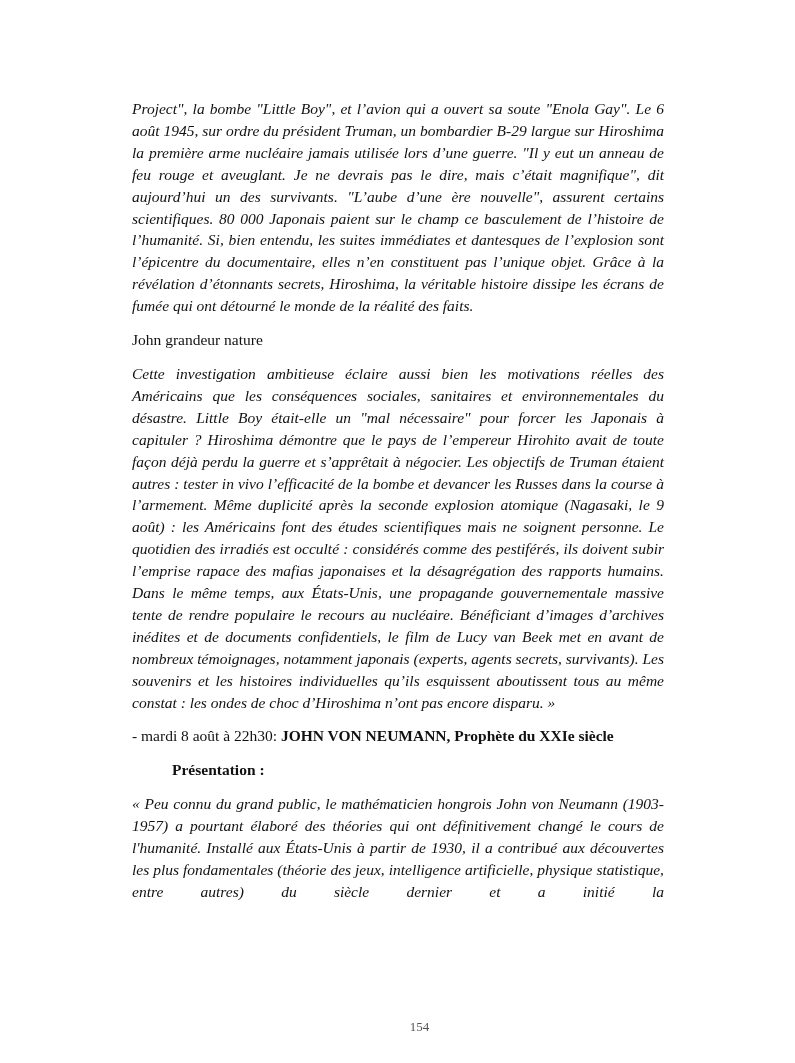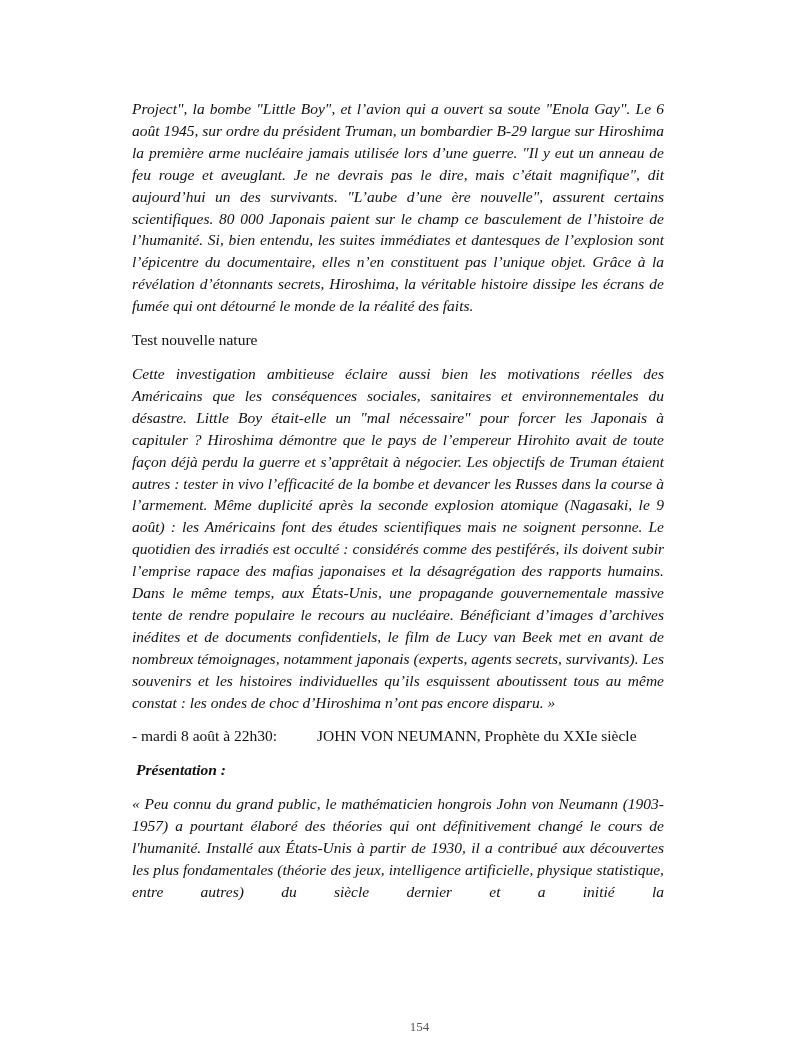--- a/index.html
+++ b/index.html
@@ -2,33 +2,33 @@
 <html><head>
 <meta charset="utf-8">
 <style>
   html, body { margin: 0; padding: 0; background: #ffffff; }
   body { width: 795px; height: 1063px; position: relative; overflow: hidden; }
   .page { position: absolute; left: 132px; top: 98px; width: 532px; color: #111; }
   .p { font-family: "Liberation Serif", serif; font-size: 15.5px; line-height: 21.9px; text-align: justify; margin: 0; }
   .it { font-style: italic; }
   .gap { margin-top: 11px; }
   .head { font-family: "Liberation Serif", serif; font-size: 15.5px; line-height: 21.9px; margin: 0; }
-  .b { font-weight: normal; margin-left: 36px; }
-  .pres { font-weight: bold; font-style: italic; padding-left: 4px; }
+  .b { font-weight: bold; }
+  .pres { font-weight: bold; padding-left: 4px; margin-left: 36px; }
   .pagenum { position: absolute; top: 1019px; left: 0; width: 795px; text-align: center;
              font-family: "Liberation Serif", serif; font-size: 13px; color: #555; padding-left: 22px; }
   .lastline-justify { text-align-last: justify; }
 </style>
 </head>
 <body>
 
 <div class="page">
   <p class="p it">Project", la bombe "Little Boy", et l’avion qui a ouvert sa soute "Enola Gay". Le 6 août 1945, sur ordre du président Truman, un bombardier B-29 largue sur Hiroshima la première arme nucléaire jamais utilisée lors d’une guerre. "Il y eut un anneau de feu rouge et aveuglant. Je ne devrais pas le dire, mais c’était magnifique", dit aujourd’hui un des survivants. "L’aube d’une ère nouvelle", assurent certains scientifiques. 80 000 Japonais paient sur le champ ce basculement de l’histoire de l’humanité. Si, bien entendu, les suites immédiates et dantesques de l’explosion sont l’épicentre du documentaire, elles n’en constituent pas l’unique objet. Grâce à la révélation d’étonnants secrets, Hiroshima, la véritable histoire dissipe les écrans de fumée qui ont détourné le monde de la réalité des faits.</p>
 
-  <p class="head gap" style="margin-top:12px;">Test nouvelle nature</p>
+  <p class="head gap" style="margin-top:12px;">John grandeur nature</p>
 
   <p class="p it gap" style="margin-top:12px;">Cette investigation ambitieuse éclaire aussi bien les motivations réelles des Américains que les conséquences sociales, sanitaires et environnementales du désastre. Little Boy était-elle un "mal nécessaire" pour forcer les Japonais à capituler ? Hiroshima démontre que le pays de l’empereur Hirohito avait de toute façon déjà perdu la guerre et s’apprêtait à négocier. Les objectifs de Truman étaient autres : tester in vivo l’efficacité de la bombe et devancer les Russes dans la course à l’armement. Même duplicité après la seconde explosion atomique (Nagasaki, le 9 août) : les Américains font des études scientifiques mais ne soignent personne. Le quotidien des irradiés est occulté : considérés comme des pestiférés, ils doivent subir l’emprise rapace des mafias japonaises et la désagrégation des rapports humains. Dans le même temps, aux États-Unis, une propagande gouvernementale massive tente de rendre populaire le recours au nucléaire. Bénéficiant d’images d’archives inédites et de documents confidentiels, le film de Lucy van Beek met en avant de nombreux témoignages, notamment japonais (experts, agents secrets, survivants). Les souvenirs et les histoires individuelles qu’ils esquissent aboutissent tous au même constat : les ondes de choc d’Hiroshima n’ont pas encore disparu. »</p>
 
   <p class="head gap" style="margin-top:12px;">
     <span>- mardi 8 août à 22h30: </span><span class="b">JOHN VON NEUMANN, Prophète du XXIe siècle</span>
   </p>
 
   <p class="head pres gap" style="margin-top:12px;">Présentation :</p>
 
   <p class="p it gap lastline-justify" style="margin-top:12px;">« Peu connu du grand public, le mathématicien hongrois John von Neumann (1903-1957) a pourtant élaboré des théories qui ont définitivement changé le cours de l'humanité. Installé aux États-Unis à partir de 1930, il a contribué aux découvertes les plus fondamentales (théorie des jeux, intelligence artificielle, physique statistique, entre autres) du siècle dernier et a initié la</p>

